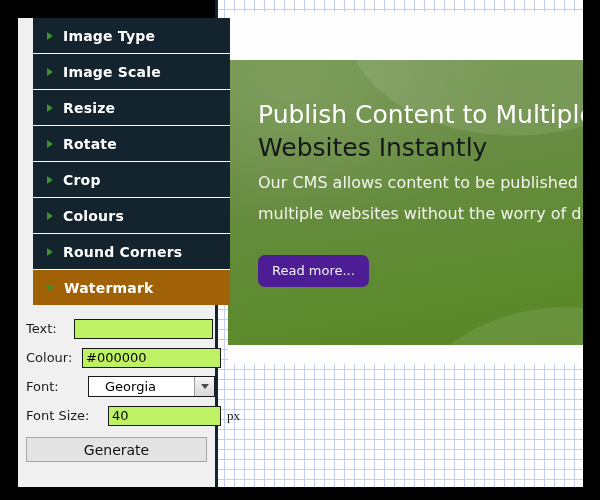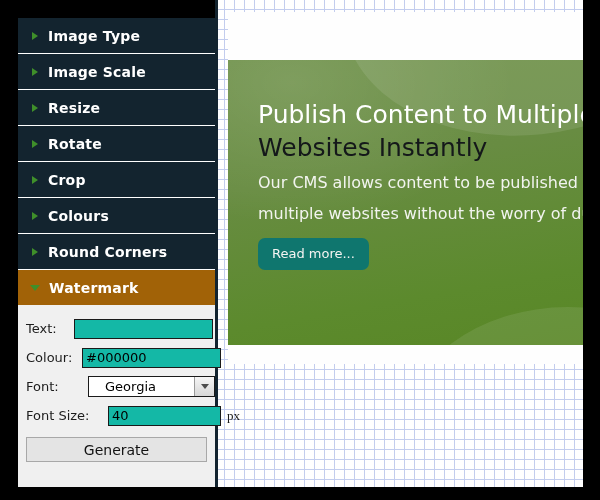--- a/index.html
+++ b/index.html
@@ -106,42 +106,42 @@
   .h1-line2 { color: #14181a; display: block; }
   .banner-p {
     margin: 6px 0 0 0;
     font-size: 16px;
     line-height: 25px;
     color: #f2f4ef;
     white-space: nowrap;
   }
   .read-more {
     display: inline-block;
-    margin-top: 12px;
+    margin-top: 29px;
     padding: 8px 14px 9px 14px;
-    background: #0f766e;
+    background: #4c1d95;
     color: #f4f4f2;
     font-size: 13px;
     border-radius: 7px;
     cursor: pointer;
     border: none;
     font-family: inherit;
   }
 
   
   .left-panel {
     position: absolute;
     left: 18px;
     top: 18px;
     width: 197px;
     height: 469px;
     background: #f0f0f0;
   }
 
-  .accordion { width: 197px; }
+  .accordion { width: 197px; padding-left: 15px; }
   .acc-item {
     position: relative;
     height: 35px;
     background: #13242f;
     display: flex;
     align-items: center;
     cursor: pointer;
     border-bottom: 1px solid #ffffff;
   }
   .acc-item:last-of-type { border-bottom: none; }
@@ -190,21 +190,21 @@
   }
   .lbl-text    { min-width: 42px; }
   .lbl-colour  { min-width: 50px; }
   .lbl-font    { min-width: 56px; }
   .lbl-size    { min-width: 76px; }
 
   .txt-input {
     font-family: inherit;
     font-size: 13px;
     color: #000;
-    background: #14b8a6;
+    background: #bef264;
     border: 1px solid #1a1a1a;
     height: 20px;
     padding: 0 3px;
     box-sizing: border-box;
   }
   .in-text   { width: 139px; }
   .in-colour { width: 139px; }
   .in-size   { width: 113px; }
 
   .sel-wrap {

